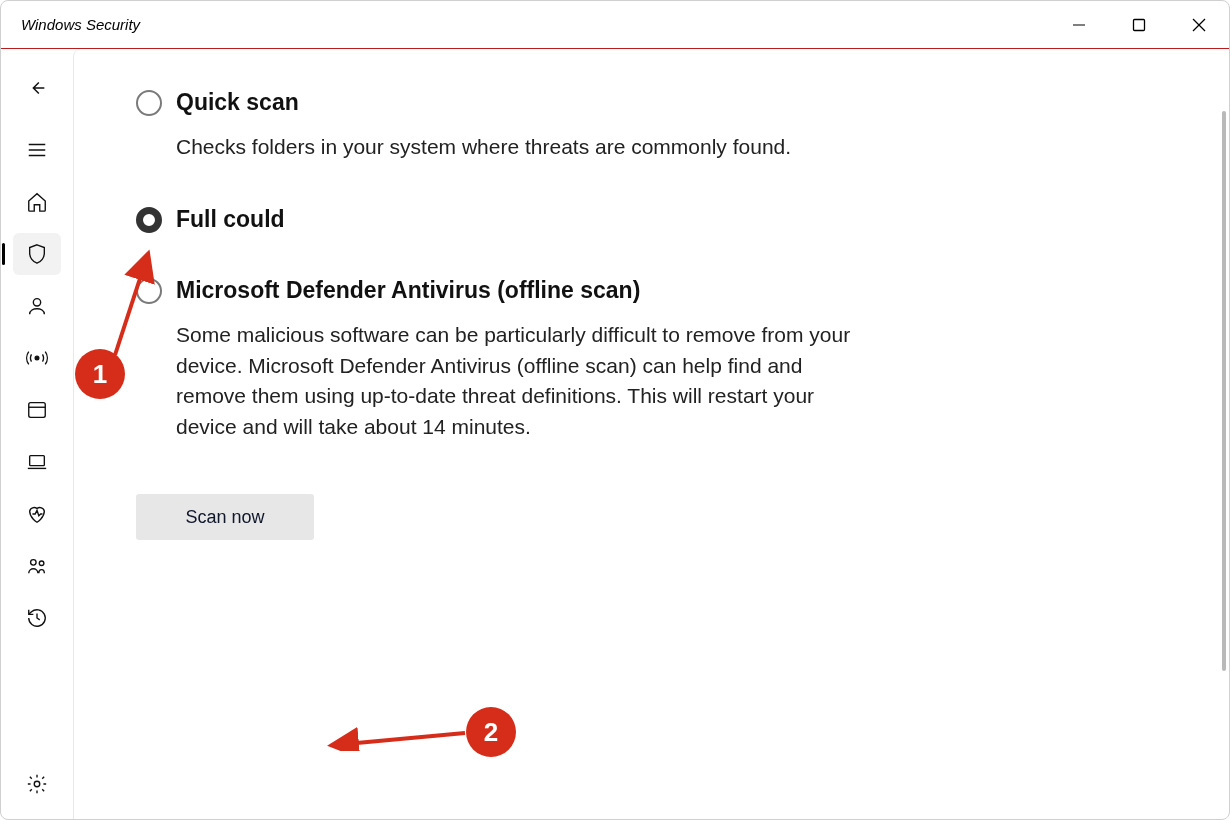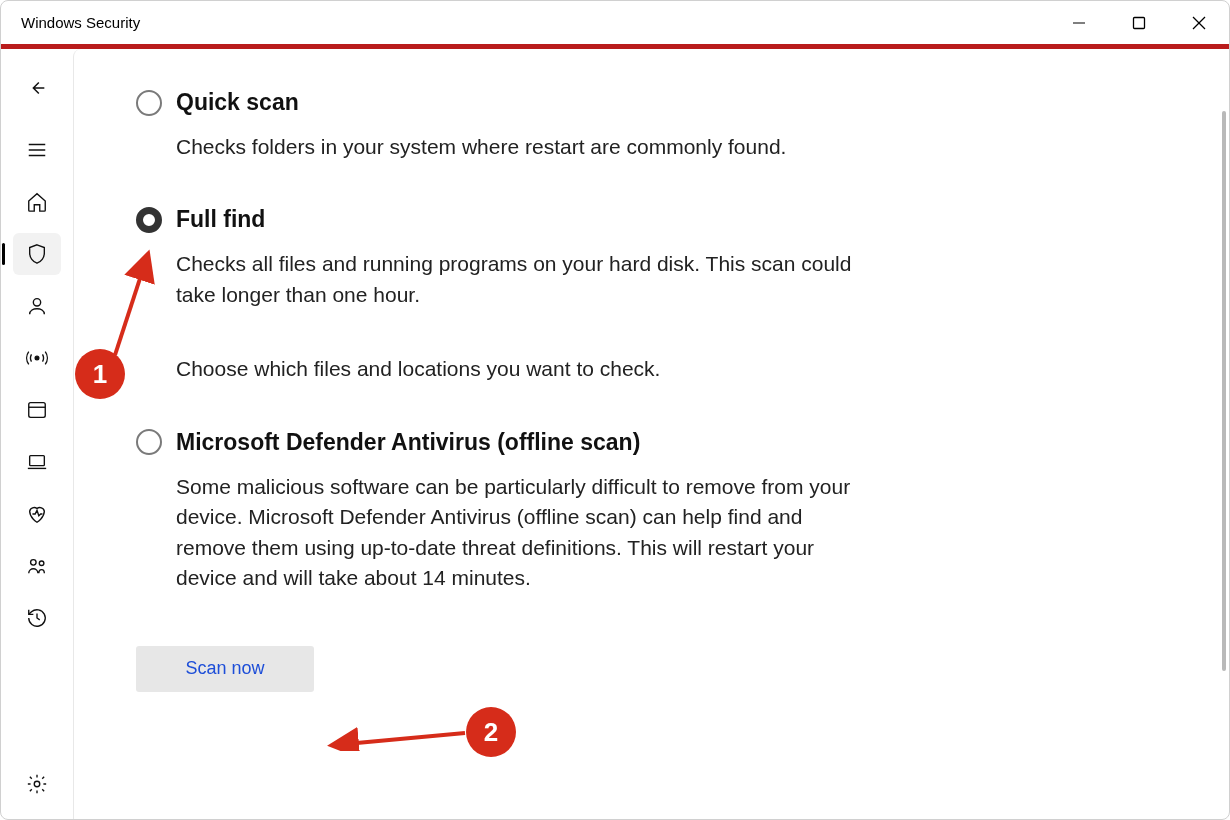--- a/index.html
+++ b/index.html
@@ -17,21 +17,22 @@
       border: 1px solid #d0d0d0;
       border-radius: 8px;
     }
     
     .titlebar {
       height: 48px;
       display: flex;
       align-items: center;
       justify-content: space-between;
       padding-left: 20px;
-      border-bottom: 5px solid #b91c1c;
+      border-bottom: 1px solid #b91c1c;
+      font-style: italic;
     }
     .titlebar-title {
       font-size: 15px;
       color: #000;
     }
     .window-controls {
       display: flex;
       align-items: center;
       height: 100%;
     }
@@ -127,21 +128,21 @@
       margin-left: 40px;
       line-height: 1.45;
     }
     .scan-btn {
       margin-top: 8px;
       width: 178px;
       height: 46px;
       background: #e7e7e7;
       border: none;
       font-size: 18px;
-      color: #1d4ed8;
+      color: #0f172a;
       cursor: pointer;
       border-radius: 3px;
     }
     
     .scroll-ind {
       position: absolute;
       right: 3px;
       top: 110px;
       width: 4px;
       height: 560px;
@@ -271,33 +272,31 @@
     </div>
   </div>
 
   <div class="main">
 
     <div class="option">
       <div class="opt-head">
         <span class="radio"></span>
         <span class="opt-title">Quick scan</span>
       </div>
-      <div class="opt-desc">Checks folders in your system where restart are commonly found.</div>
+      <div class="opt-desc">Checks folders in your system where threats are commonly found.</div>
     </div>
 
     <div class="option">
       <div class="opt-head">
         <span class="radio selected"></span>
-        <span class="opt-title">Full find</span>
+        <span class="opt-title">Full could</span>
       </div>
-      <div class="opt-desc">Checks all files and running programs on your hard disk. This scan could take longer than one hour.</div>
     </div>
 
     <div class="option">
-      <div class="opt-desc">Choose which files and locations you want to check.</div>
     </div>
 
     <div class="option">
       <div class="opt-head">
         <span class="radio"></span>
         <span class="opt-title">Microsoft Defender Antivirus (offline scan)</span>
       </div>
       <div class="opt-desc">Some malicious software can be particularly difficult to remove from your device. Microsoft Defender Antivirus (offline scan) can help find and remove them using up-to-date threat definitions. This will restart your device and will take about 14 minutes.</div>
     </div>
 

